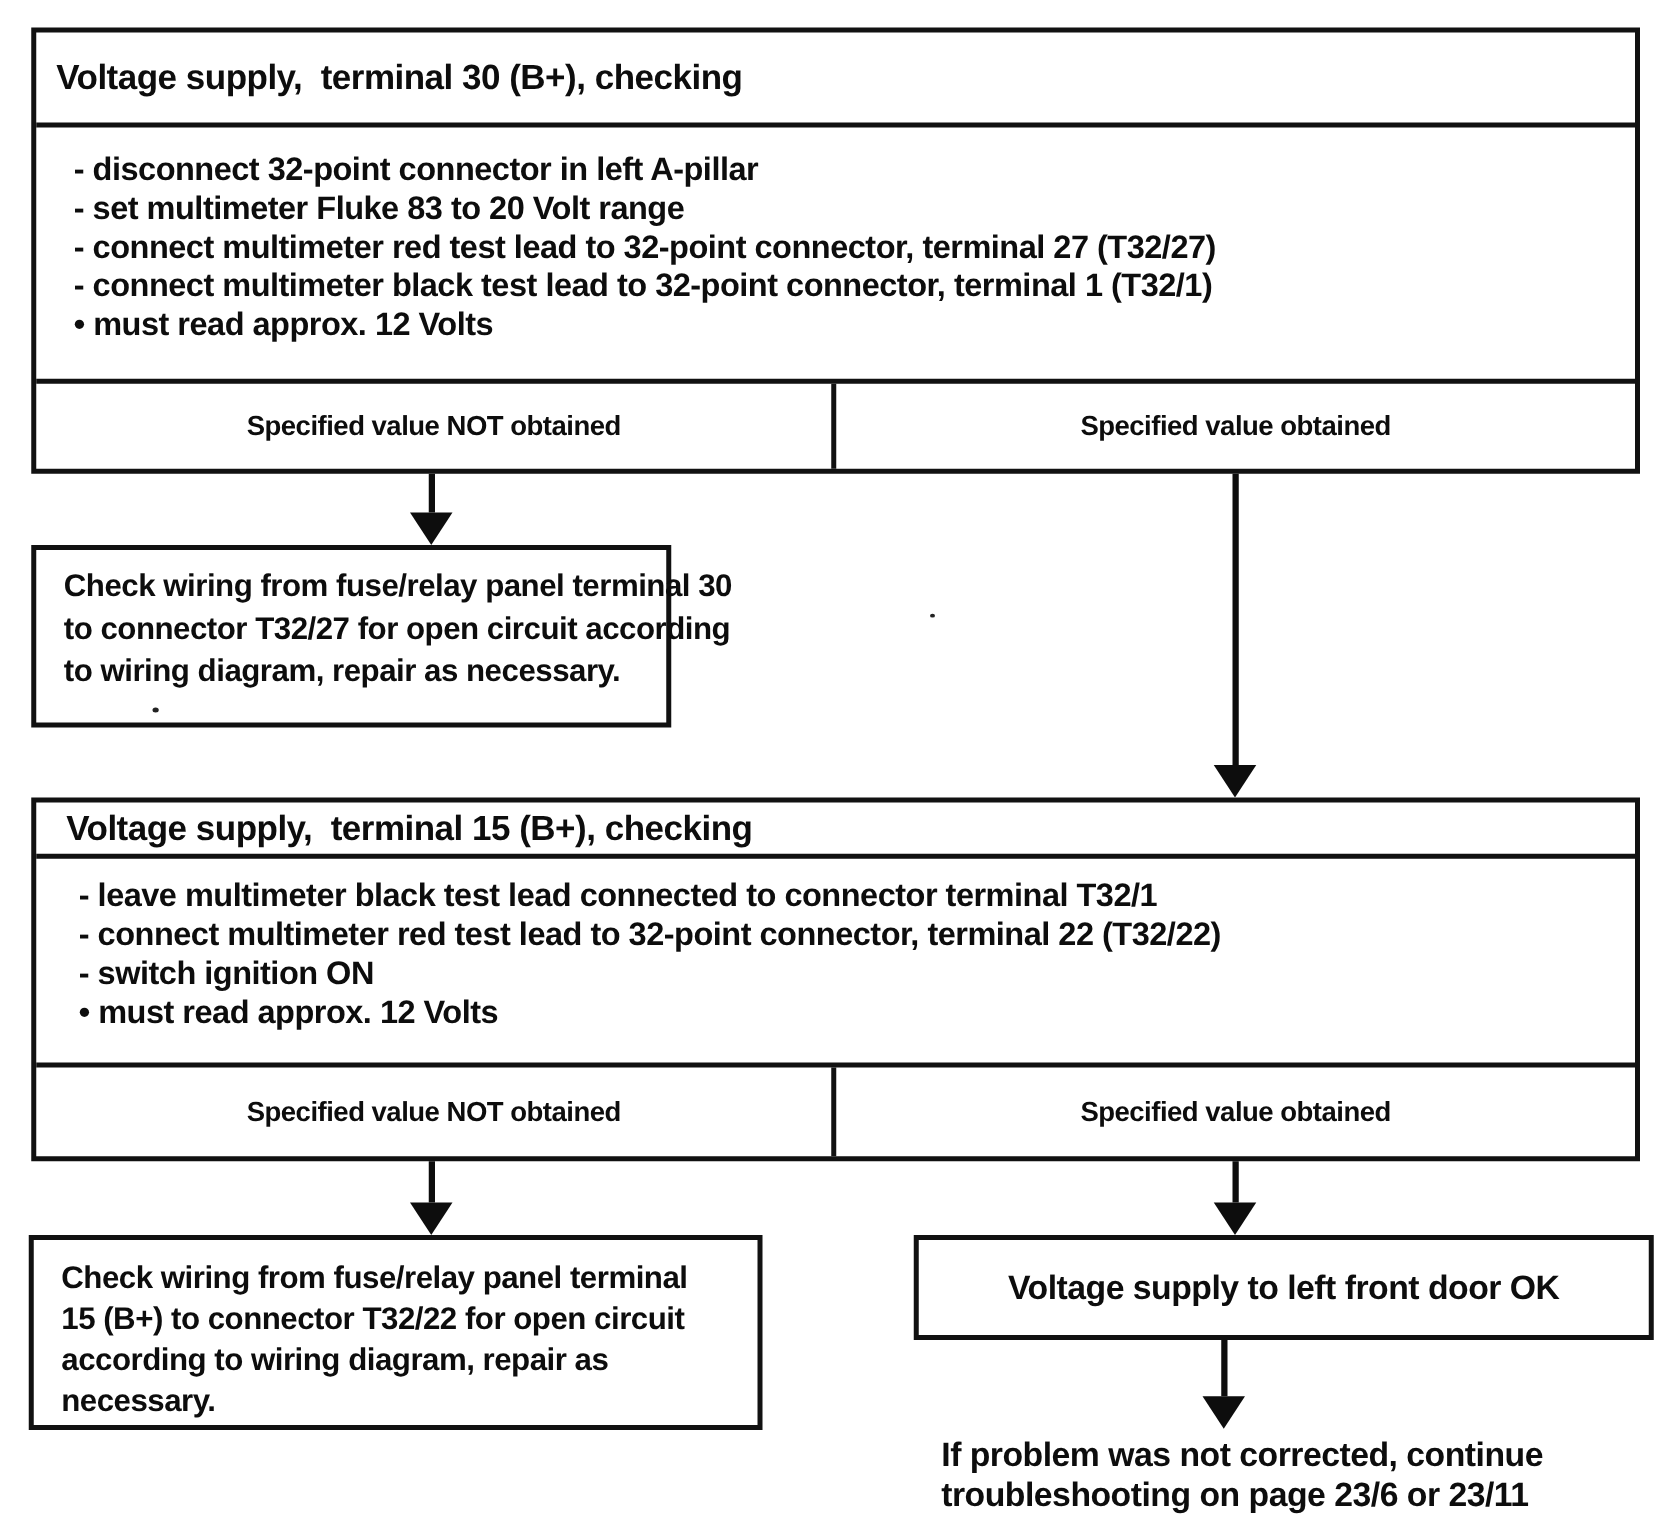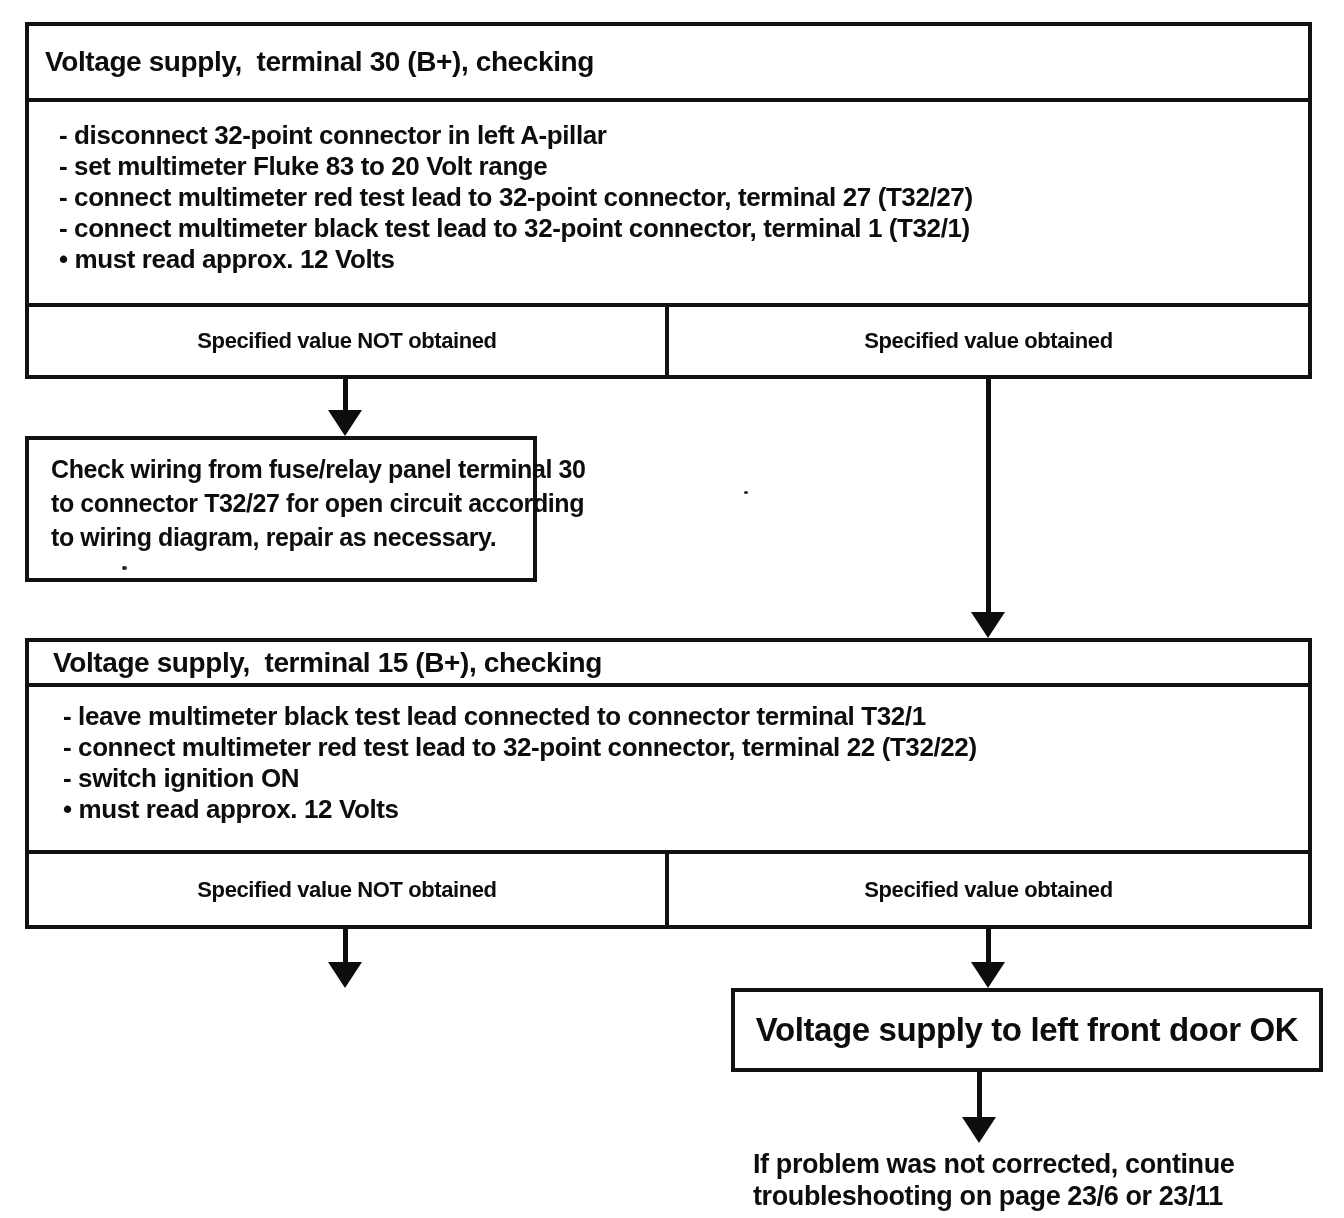--- a/index.html
+++ b/index.html
@@ -20,21 +20,21 @@
   .cell{display:flex;align-items:center;justify-content:center;font-size:22px;box-sizing:border-box;white-space:pre;}
   .cell.left{flex:0 0 640px;border-right:4px solid #111;}
   .cell.right{flex:1;}
   .box{
     position:absolute;border:4px solid #111;background:#fff;box-sizing:border-box;
     font-size:25px;line-height:34px;
   }
   .box .line{white-space:pre;}
   .resultbox{
     position:absolute;border:4px solid #111;background:#fff;box-sizing:border-box;
-    display:flex;align-items:center;justify-content:center;font-size:33px;white-space:pre;
+    display:flex;align-items:center;justify-content:center;font-size:27px;white-space:pre;
   }
   .arrow{position:absolute;display:flex;flex-direction:column;align-items:center;box-sizing:border-box;}
   .arrow .shaft{width:5px;flex:1;background:#0d0d0d;}
   .arrow .head{
     width:0;height:0;flex:0 0 auto;
     border-left:17px solid transparent;border-right:17px solid transparent;
     border-top:26px solid #0d0d0d;
   }
   .footnote{position:absolute;font-size:27px;line-height:32px;}
   .footnote .line{white-space:pre;}
@@ -96,20 +96,26 @@
   <div class="arrow" style="left:328px;top:929px;height:59px;">
     <div class="shaft"></div>
     <div class="head"></div>
   </div>
 
   <div class="arrow" style="left:971px;top:929px;height:59px;">
     <div class="shaft"></div>
     <div class="head"></div>
   </div>
 
+  <div class="box" style="left:23px;top:988px;width:587px;height:156px;padding:14px 8px 0 22px;line-height:33px;">
+    <div class="line">Check wiring from fuse/relay panel terminal</div>
+    <div class="line">15 (B+) to connector T32/22 for open circuit</div>
+    <div class="line">according to wiring diagram, repair as</div>
+    <div class="line">necessary.</div>
+  </div>
 
   <div class="resultbox" style="left:731px;top:988px;width:592px;height:84px;">Voltage supply to left front door OK</div>
 
   <div class="arrow" style="left:962px;top:1072px;height:71px;">
     <div class="shaft"></div>
     <div class="head"></div>
   </div>
 
   <div class="footnote" style="left:753px;top:1148px;">
     <div class="line">If problem was not corrected, continue</div>

